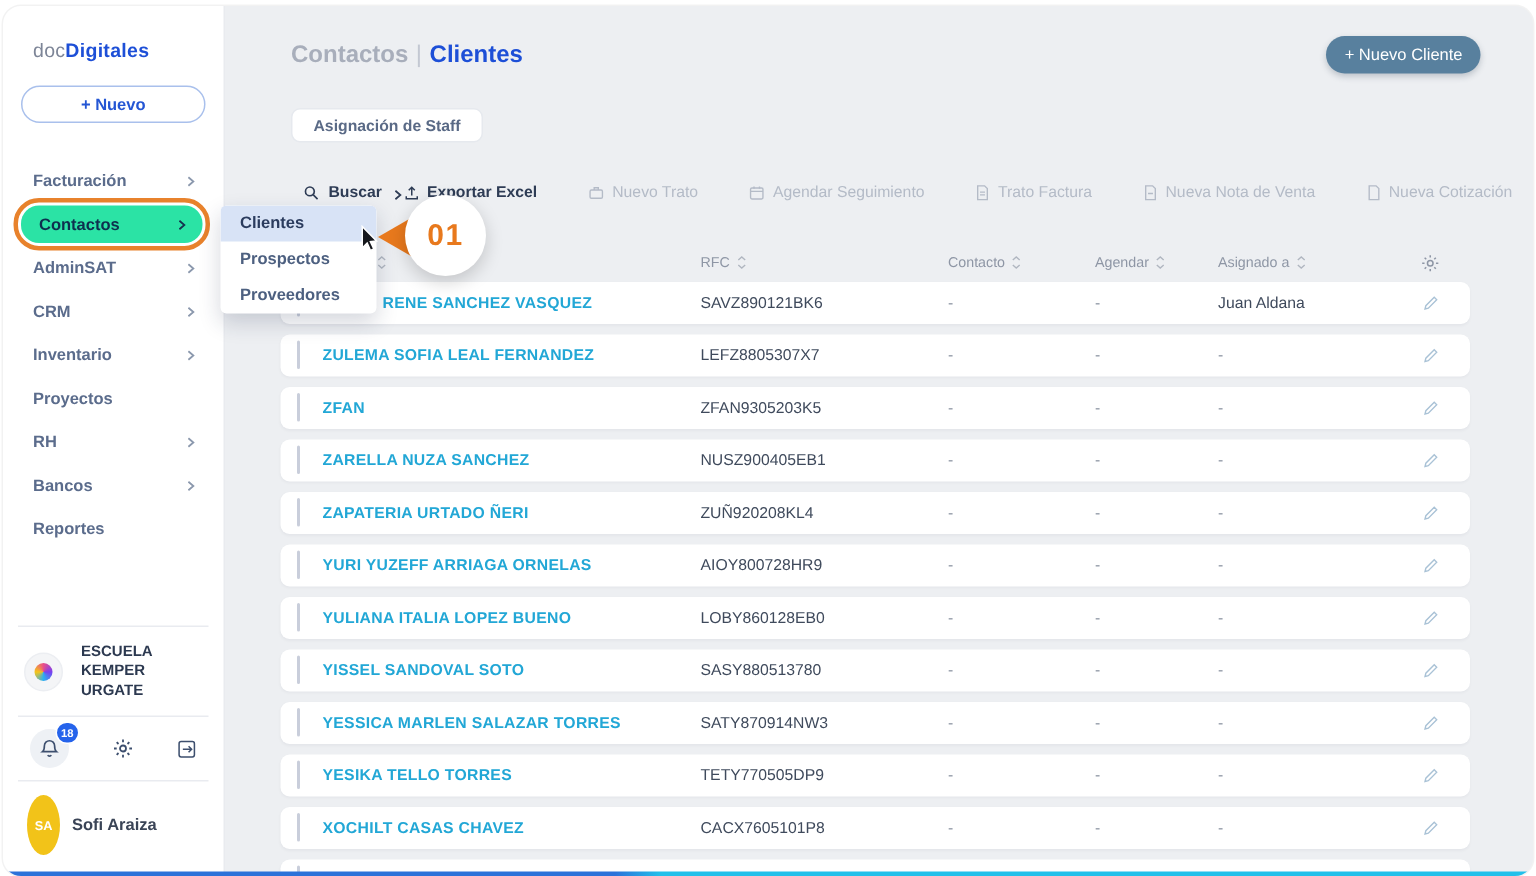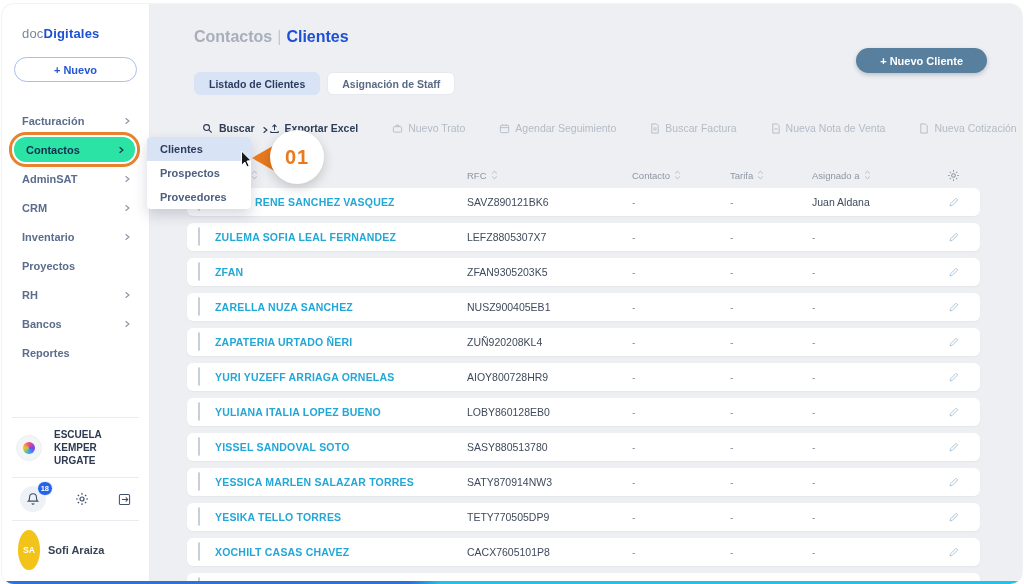--- a/index.html
+++ b/index.html
@@ -47,24 +47,24 @@
     color:#fff; font-size:8.5px; font-weight:700; display:flex; align-items:center;
     justify-content:center; }
   .user-name { font-size:11px; font-weight:600; color:#3a4456; }
 
   
   .main { position:absolute; left:148px; right:0; top:0; bottom:0; padding:0 42px 0 37px; }
   .title-row { position:relative; margin:24px 0 0 7px; height:24px; }
   .crumb-parent { color:#a8aebb; font-size:16px; font-weight:700; }
   .crumb-sep { color:#c3c8d2; font-size:16px; font-weight:400; padding:0 5px; }
   .crumb-current { color:#1d4fd7; font-size:16px; font-weight:700; }
-  .btn-new-client { position:absolute; right:-7px; top:-4px; height:25px; padding:0 24px;
+  .btn-new-client { position:absolute; right:-7px; top:-4px; height:25px; padding:0 12px;
     border:none; border-radius:14px; background:#58809e; color:#fff; font-size:11px;
-    font-weight:700; font-family:inherit; cursor:pointer;
-    box-shadow:0 2px 4px rgba(40,60,80,.25);margin-top:24px; }
+    font-weight:400; font-family:inherit; cursor:pointer;
+    box-shadow:0 2px 4px rgba(40,60,80,.25); }
   .tabs { display:flex; gap:7px; margin:20px 0 0 7px; }
   .tab { height:23px; display:flex; align-items:center; padding:0 14px; border-radius:6px;
     font-size:10.5px; font-weight:600; color:#5a6a86; background:#fff;
     border:1px solid #e6e9ee; cursor:pointer; }
   .tab.active { background:#d8e3f6; border-color:#d8e3f6; color:#2b3c5e; font-weight:700; }
   .toolbar { display:flex; align-items:center; margin-top:23px; padding-left:15px;
     font-size:10.5px; height:20px; }
   .search-group { display:flex; align-items:flex-end; gap:6px; color:#2e3c55;
     font-weight:600; cursor:pointer; }
   .actions { margin-left:auto; display:flex; gap:34px; }
@@ -230,21 +230,20 @@
     </div>
   </aside>
 
   <main class="main">
     <div class="title-row">
       <span class="crumb-parent">Contactos</span><span class="crumb-sep">|</span><span class="crumb-current">Clientes</span>
       <button class="btn-new-client">+ Nuevo Cliente</button>
     </div>
 
     <div class="tabs">
-        <div class="tab active">Listado de Clientes</div>
         <div class="tab">Asignación de Staff</div>
       </div>
 
     <div class="toolbar">
       <span class="search-group">
         <svg width="11" height="11" viewBox="0 0 12 12">
             <circle cx="5" cy="5" r="3.2" fill="none" stroke="currentColor" stroke-width="1.2"></circle>
             <line x1="7.5" y1="7.5" x2="10.6" y2="10.6" stroke="currentColor" stroke-width="1.2"></line>
           </svg>
         <span>Buscar</span>
@@ -283,21 +282,21 @@
             <span>Agendar Seguimiento</span>
           </span>
           <span class="action disabled">
             <span style="display:flex">
               <svg width="10" height="11" viewBox="0 0 10 12">
                 <path d="M1.5 1h5L8.5 3v8h-7z" fill="none" stroke="currentColor" stroke-width="1"></path>
                 <line x1="3.2" y1="5.5" x2="6.8" y2="5.5" stroke="currentColor" stroke-width="1"></line>
                 <line x1="3.2" y1="7.5" x2="6.8" y2="7.5" stroke="currentColor" stroke-width="1"></line>
               </svg>
             </span>
-            <span>Buscar Factura</span>
+            <span>Trato Factura</span>
           </span>
           <span class="action disabled">
             <span style="display:flex">
               <svg width="10" height="11" viewBox="0 0 10 12">
                 <path d="M1.5 1h5L8.5 3v8h-7z" fill="none" stroke="currentColor" stroke-width="1"></path>
                 <line x1="3.2" y1="6.5" x2="6.8" y2="6.5" stroke="currentColor" stroke-width="1"></line>
               </svg>
             </span>
             <span>Nueva Nota de Venta</span>
           </span>
@@ -343,21 +342,21 @@
         <span class="th">
           <span>Contacto</span>
           <span class="sort">
             <svg width="7" height="10" viewBox="0 0 7 10">
               <polyline points="1.2,3.4 3.5,1.3 5.8,3.4" fill="none" stroke="currentColor" stroke-width=".9"></polyline>
               <polyline points="1.2,6.6 3.5,8.7 5.8,6.6" fill="none" stroke="currentColor" stroke-width=".9"></polyline>
             </svg>
           </span>
         </span>
         <span class="th">
-          <span>Tarifa</span>
+          <span>Agendar</span>
           <span class="sort">
             <svg width="7" height="10" viewBox="0 0 7 10">
               <polyline points="1.2,3.4 3.5,1.3 5.8,3.4" fill="none" stroke="currentColor" stroke-width=".9"></polyline>
               <polyline points="1.2,6.6 3.5,8.7 5.8,6.6" fill="none" stroke="currentColor" stroke-width=".9"></polyline>
             </svg>
           </span>
         </span>
         <span class="th">
           <span>Asignado a</span>
           <span class="sort">

